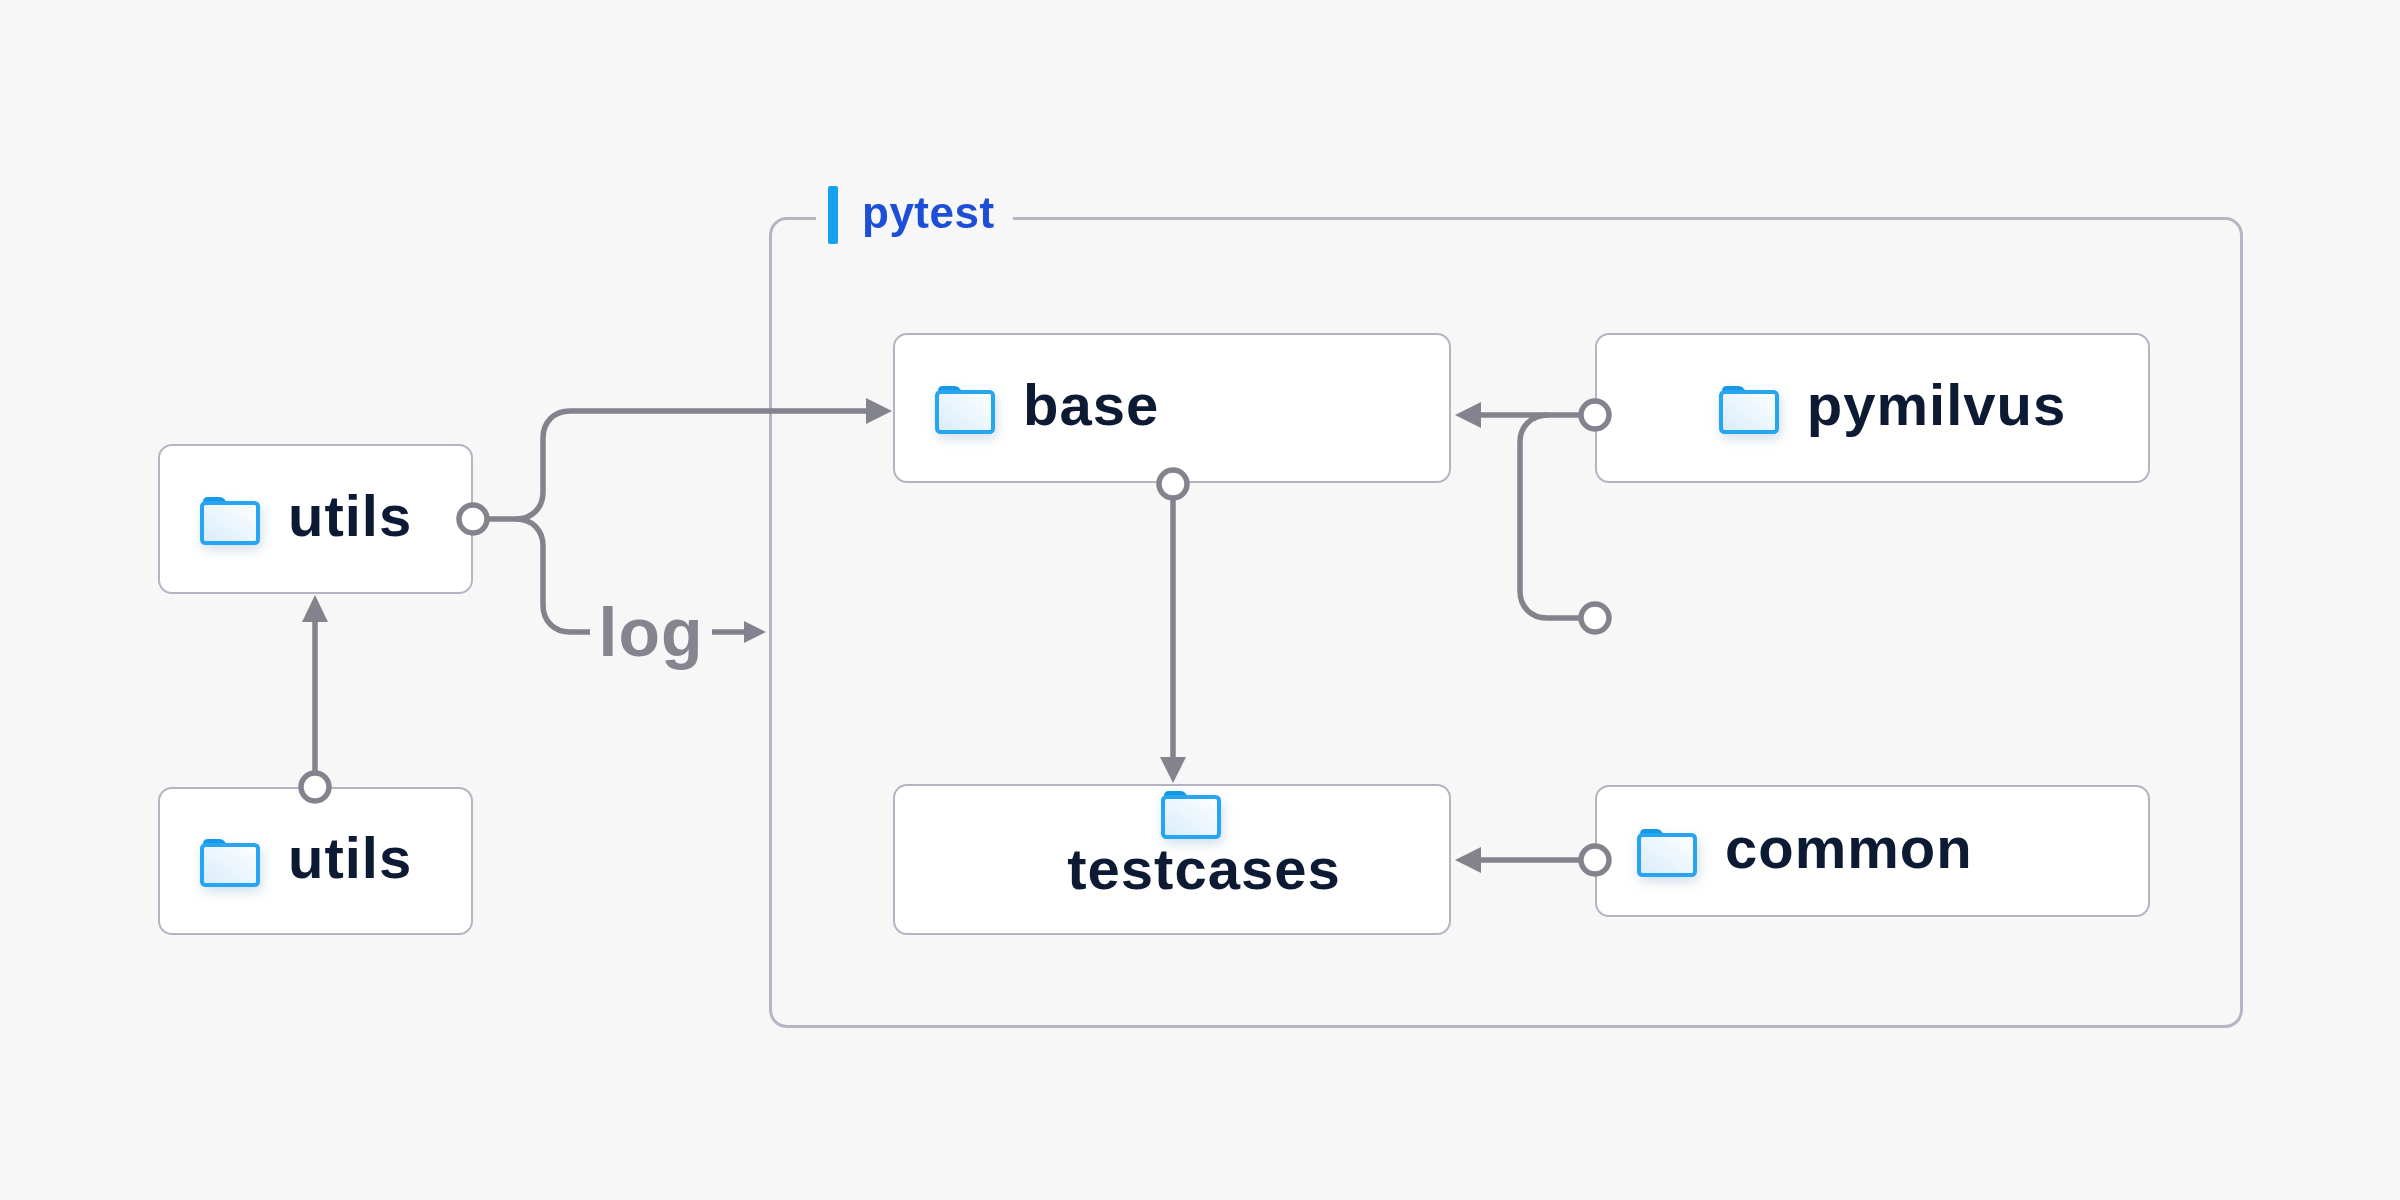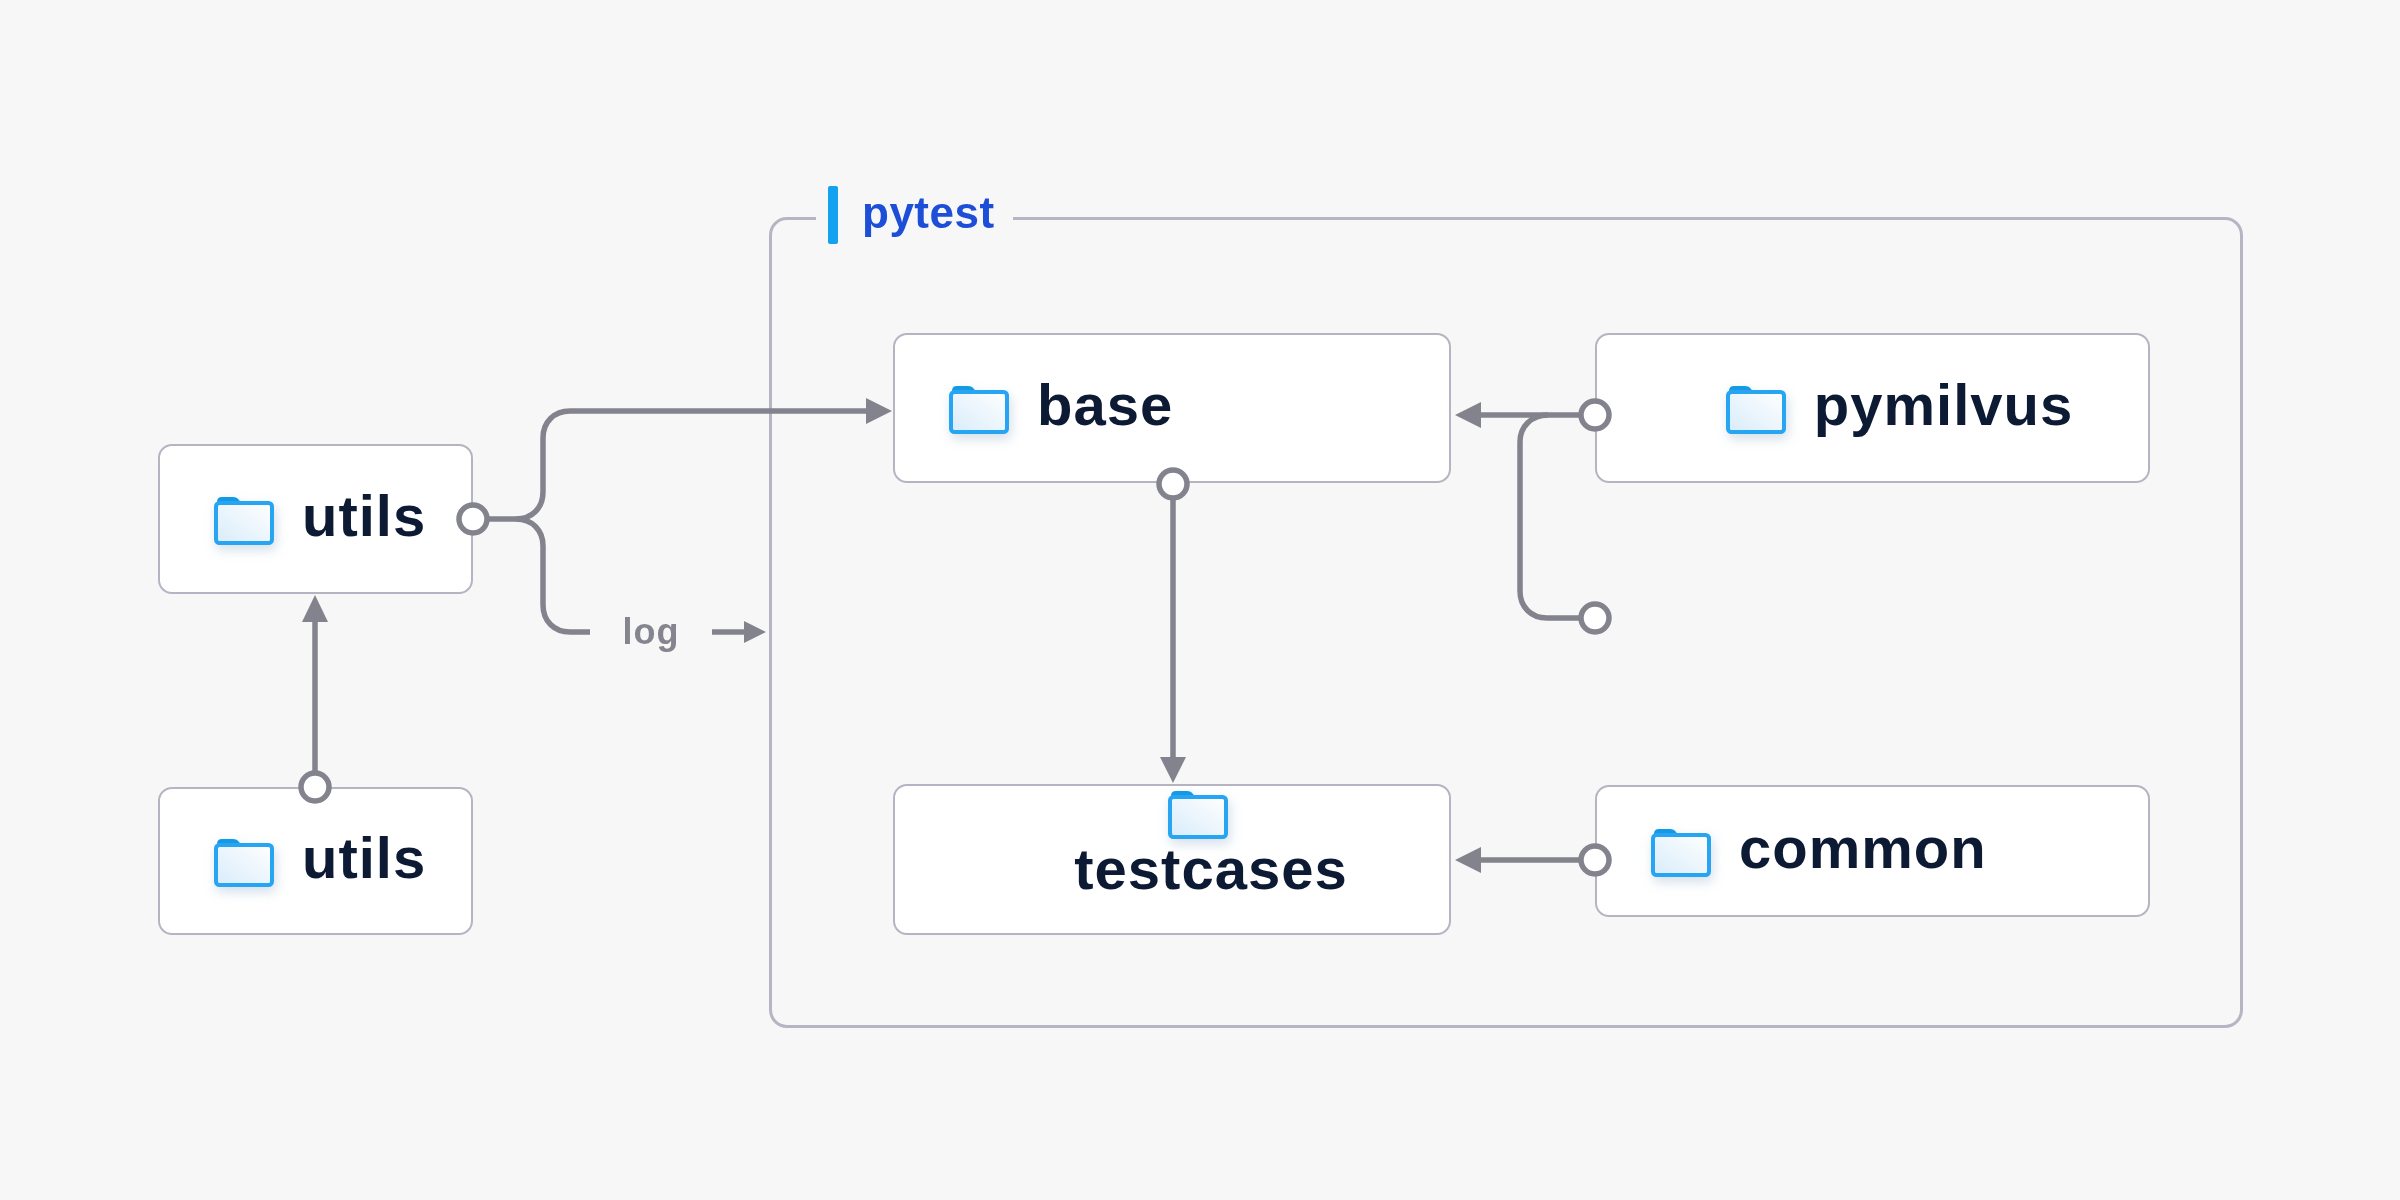--- a/index.html
+++ b/index.html
@@ -27,21 +27,21 @@
   }
   .group-label .txt{
     font-size:44px;font-weight:bold;color:#1d4ed8;letter-spacing:.5px;
     line-height:1;padding-bottom:4px;
   }
   
   .node{
     position:absolute;background:#ffffff;
     border:2px solid #b6b4c2;border-radius:14px;
     box-sizing:border-box;display:flex;align-items:center;
-    padding-left:52px;z-index:2;
+    padding-left:38px;z-index:2;
   }
   .node .label{
     font-size:58px;font-weight:bold;color:#0d1a33;
     letter-spacing:1px;margin-left:26px;line-height:1;
     padding-bottom:6px;
   }
   .folder{width:64px;height:54px;flex:0 0 auto;
     filter:drop-shadow(2px 5px 6px rgba(100,140,180,.28));}
   .n-utils    {left:158px; top:444px; width:315px; height:150px;}
   .n-config   {left:158px; top:787px; width:315px; height:148px;}
@@ -49,21 +49,21 @@
   .n-pymilvus {left:1595px;top:333px; width:555px; height:150px;justify-content:center;}
   .n-check    {left:1595px;top:538px; width:555px; height:152px;}
   .n-testcases{left:893px; top:784px; width:558px; height:151px;flex-direction:column;}
   .n-common   {left:1595px;top:785px; width:555px; height:132px;text-align:center;}
   
   .wires{position:absolute;left:0;top:0;width:2400px;height:1200px;
     z-index:3;pointer-events:none;}
   .edge-label{
     position:absolute;left:594px;top:601px;width:114px;height:62px;
     line-height:62px;text-align:center;z-index:4;
-    font-size:36px;font-weight:bold;color:#85858f;letter-spacing:1px;
+    font-size:68px;font-weight:bold;color:#85858f;letter-spacing:1px;
   }
 </style>
 </head>
 <body>
 
 <div class="canvas">
 
   <div class="group-box"></div>
   <div class="group-label">
     <span class="bar"></span>

